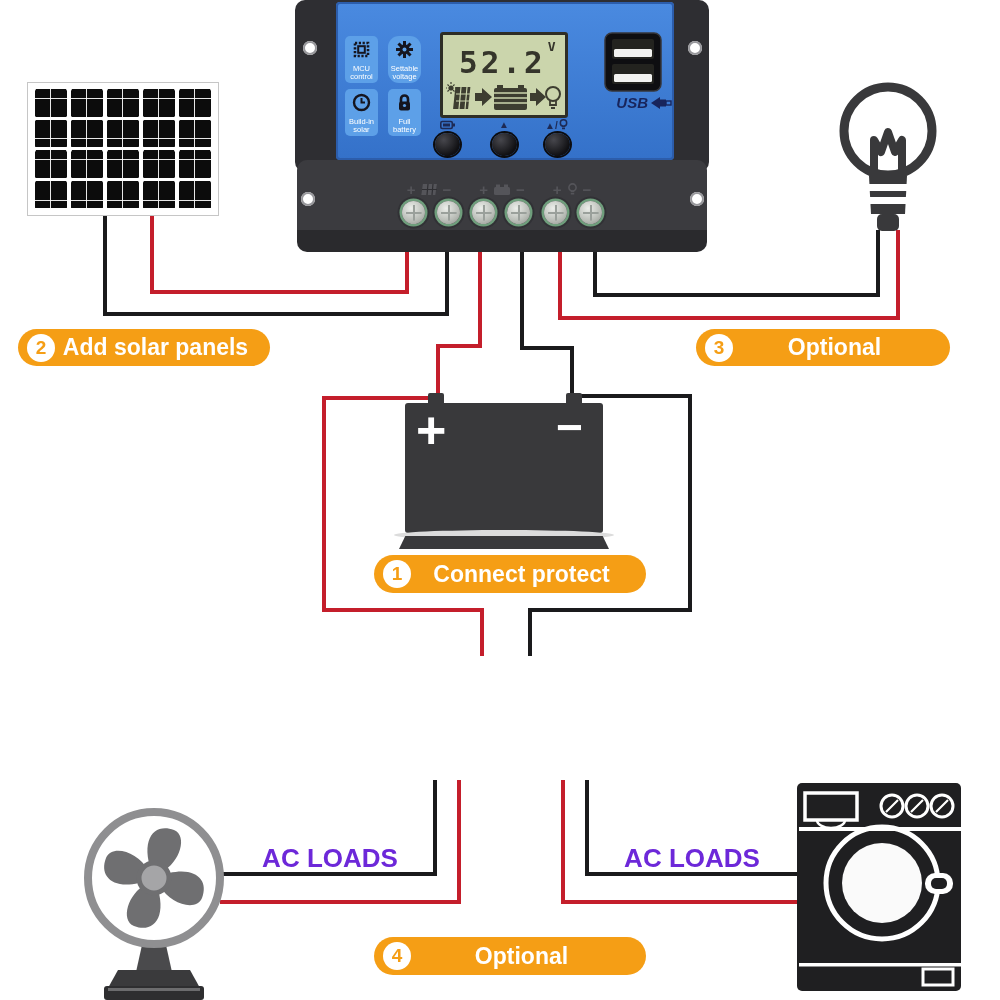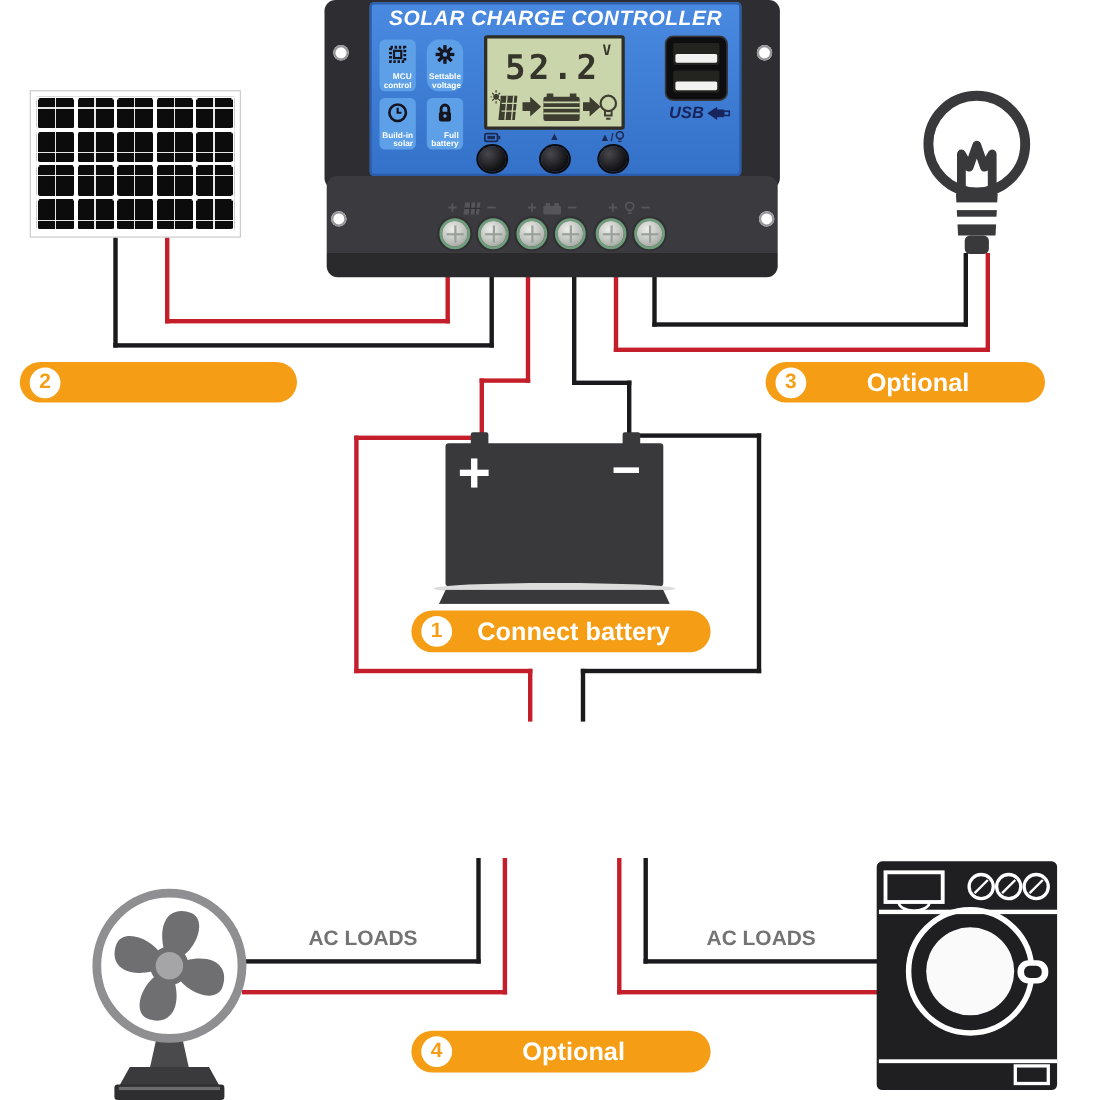--- a/index.html
+++ b/index.html
@@ -13,42 +13,42 @@
   .wire.black{background:#1a1a1c;}
 
   
   .pill{position:absolute;background:#F59E15;border-radius:20px;display:flex;align-items:center;
         color:#fff;font-weight:bold;font-size:23px;}
   .pill .num{width:28px;height:28px;border-radius:50%;background:#fff;color:#F59E15;
              display:flex;align-items:center;justify-content:center;font-size:19px;
              font-weight:bold;margin-left:9px;flex:0 0 auto;}
   .pill .txt{flex:1;text-align:center;padding-right:14px;}
 
-  .acloads{position:absolute;color:#737373;font-weight:bold;font-size:19px;text-align:center;width:150px;}
+  .acloads{position:absolute;color:#6d28d9;font-weight:bold;font-size:26px;text-align:center;width:150px;}
 
   
   .ctrl-top{left:295px;top:0;width:414px;height:172px;background:#2e2e32;border-radius:10px;}
   .ctrl-bottom{left:297px;top:160px;width:410px;height:92px;border-radius:10px;
                background:linear-gradient(#3b3b3f 0 76%,#2a2a2d 76%);}
   .hole{position:absolute;width:14px;height:14px;border-radius:50%;background:#fff;
         box-shadow:inset 0 0 0 2px #97979b;}
   .ctrl-face{left:336px;top:2px;width:338px;height:158px;border-radius:4px;
              background:linear-gradient(#4a8ae0,#3471c9);box-shadow:inset 0 0 0 2px #2c5dab;}
   .ctrl-title{left:336px;top:7px;width:338px;text-align:center;color:#fff;
               font-size:19px;font-weight:bold;font-style:italic;letter-spacing:.5px;}
   .badge{position:absolute;width:33px;height:47px;background:#5da0e8;border-radius:5px;
          display:flex;flex-direction:column;align-items:center;padding-top:4px;box-sizing:border-box;}
-  .badge-label{font-size:7.5px;line-height:8px;color:#fff;text-align:right;
-               white-space:pre-line;margin-top:2px;font-weight:bold;}
+  .badge-label{font-size:7.5px;line-height:8px;color:#fff;text-align:center;
+               white-space:pre-line;margin-top:2px;font-weight:normal;}
   .lcd{left:440px;top:32px;width:128px;height:86px;background:#cbd5ac;border:3px solid #2e2e26;
        border-radius:3px;box-sizing:border-box;}
   .lcd-digits{position:absolute;left:16px;top:4px;font-family:"DejaVu Sans Mono",monospace;
               font-weight:bold;font-size:31px;color:#35352b;letter-spacing:3px;}
   .lcd-unit{font-size:13px;vertical-align:22px;letter-spacing:0;margin-left:2px;}
-  .usb-logo{left:600px;top:94px;width:72px;display:flex;align-items:center;justify-content:center;
+  .usb-logo{left:600px;top:94px;width:72px;display:flex;align-items:center;justify-content:flex-end;
             color:#18255c;font-weight:bold;font-style:italic;font-size:15px;letter-spacing:0;}
   .btn{position:absolute;width:25px;height:23px;border-radius:50%;
        background:radial-gradient(circle at 35% 30%,#47474d,#101013 70%);box-shadow:0 0 0 2px #0c0c0e;}
   .btn-label{position:absolute;color:#1d2a55;font-size:10px;font-weight:bold;display:flex;align-items:center;gap:1px;}
   .tgroup{position:absolute;display:flex;align-items:center;justify-content:center;gap:5px;
           color:#55555a;font-size:15px;font-weight:bold;top:181px;}
   .screw{position:absolute;top:201px;width:23px;height:23px;border-radius:50%;
          background:radial-gradient(circle at 40% 32%,#eceeea,#b7bbb5 62%,#8d918c);
          box-shadow:0 0 0 2.5px #6f9e7c,0 0 0 4.5px #313135;}
   .screw .slot{position:absolute;inset:0;border-radius:50%;
@@ -137,21 +137,20 @@
     <div class="cells"></div>
   </div>
 
   <div class="ctrl-top abs"></div>
   <div class="hole" style="left:303px;top:41px;"></div>
   <div class="hole" style="left:688px;top:41px;"></div>
   <div class="ctrl-bottom abs"></div>
   <div class="hole" style="left:301px;top:192px;"></div>
   <div class="hole" style="left:690px;top:192px;"></div>
   <div class="ctrl-face abs"></div>
-  <div class="ctrl-title abs">SOLAR CHARGE CONTROLLER</div>
 
   <div class="badge" style="left:345px;top:36px;">
     <span>
       <svg width="19" height="19" viewBox="0 0 19 19">
           <rect x="3" y="3" width="13" height="13" fill="none" stroke="#15151f" stroke-width="2.6" stroke-dasharray="2.2 1.6"></rect>
           <rect x="6.2" y="6.2" width="6.6" height="6.6" fill="none" stroke="#15151f" stroke-width="2"></rect>
         </svg>
     </span>
     <span class="badge-label">MCU
 control</span>
@@ -360,27 +359,28 @@
     </g>
     <rect x="4" y="182" width="162" height="3.5" fill="#fff"></rect>
     <rect x="128" y="188" width="30" height="16" fill="none" stroke="#fff" stroke-width="3"></rect>
   </svg>
 
   <div class="acloads" style="left:255px;top:843px;">AC LOADS</div>
   <div class="acloads" style="left:617px;top:843px;">AC LOADS</div>
 
   <div class="pill" style="left:18px;top:329px;width:252px;height:37px;">
     <span class="num">2</span>
+    <span class="txt">Add solar panels</span>
   </div>
   <div class="pill" style="left:696px;top:329px;width:254px;height:37px;">
     <span class="num">3</span>
     <span class="txt">Optional</span>
   </div>
   <div class="pill" style="left:374px;top:555px;width:272px;height:38px;">
     <span class="num">1</span>
-    <span class="txt">Connect battery</span>
+    <span class="txt">Connect protect</span>
   </div>
   <div class="pill" style="left:374px;top:937px;width:272px;height:38px;">
     <span class="num">4</span>
     <span class="txt">Optional</span>
   </div>
 
 </div>
 
 </body></html>

